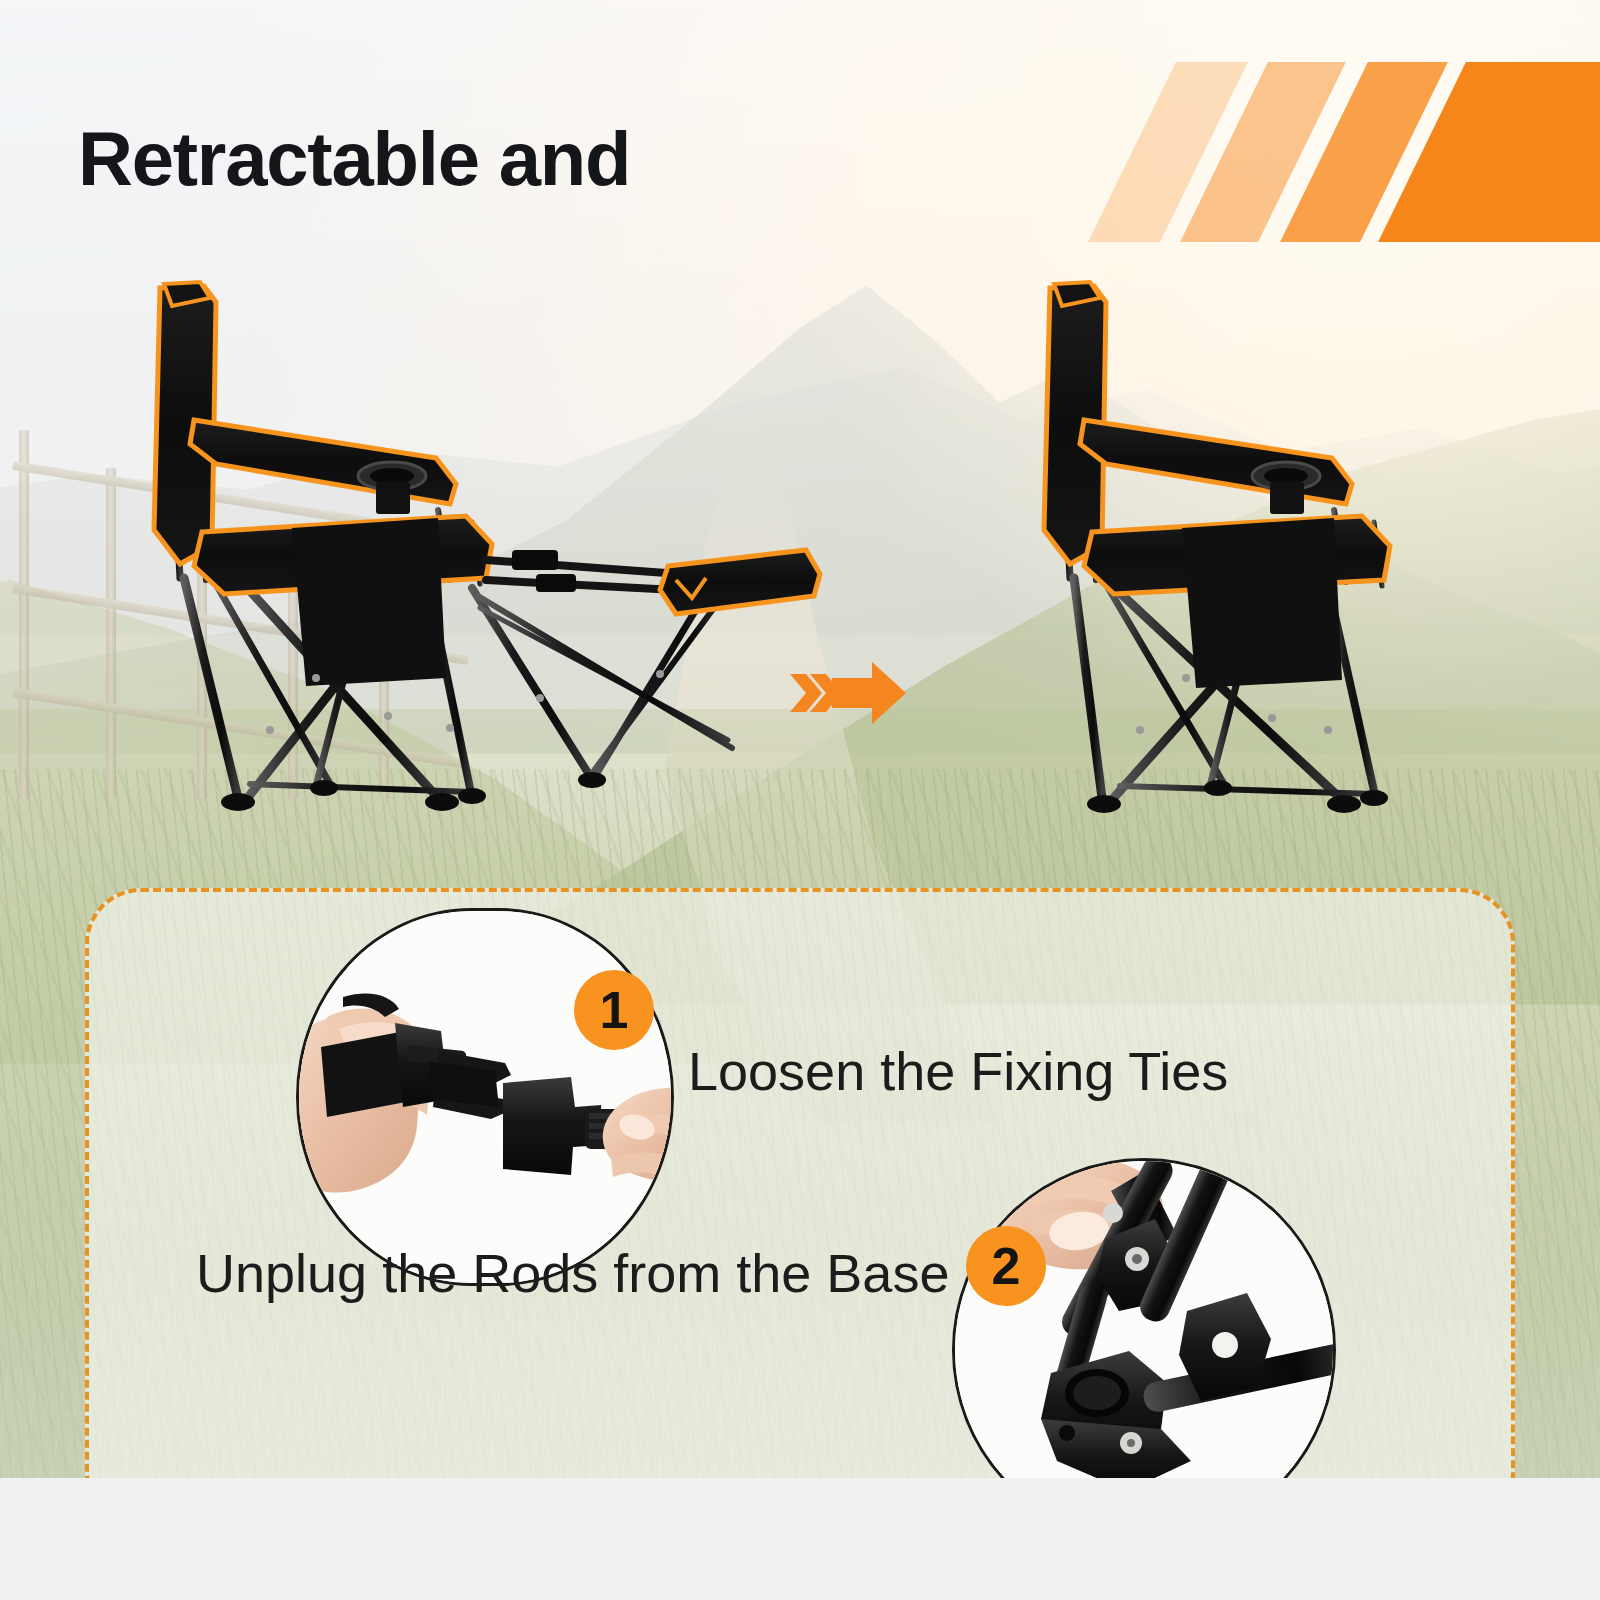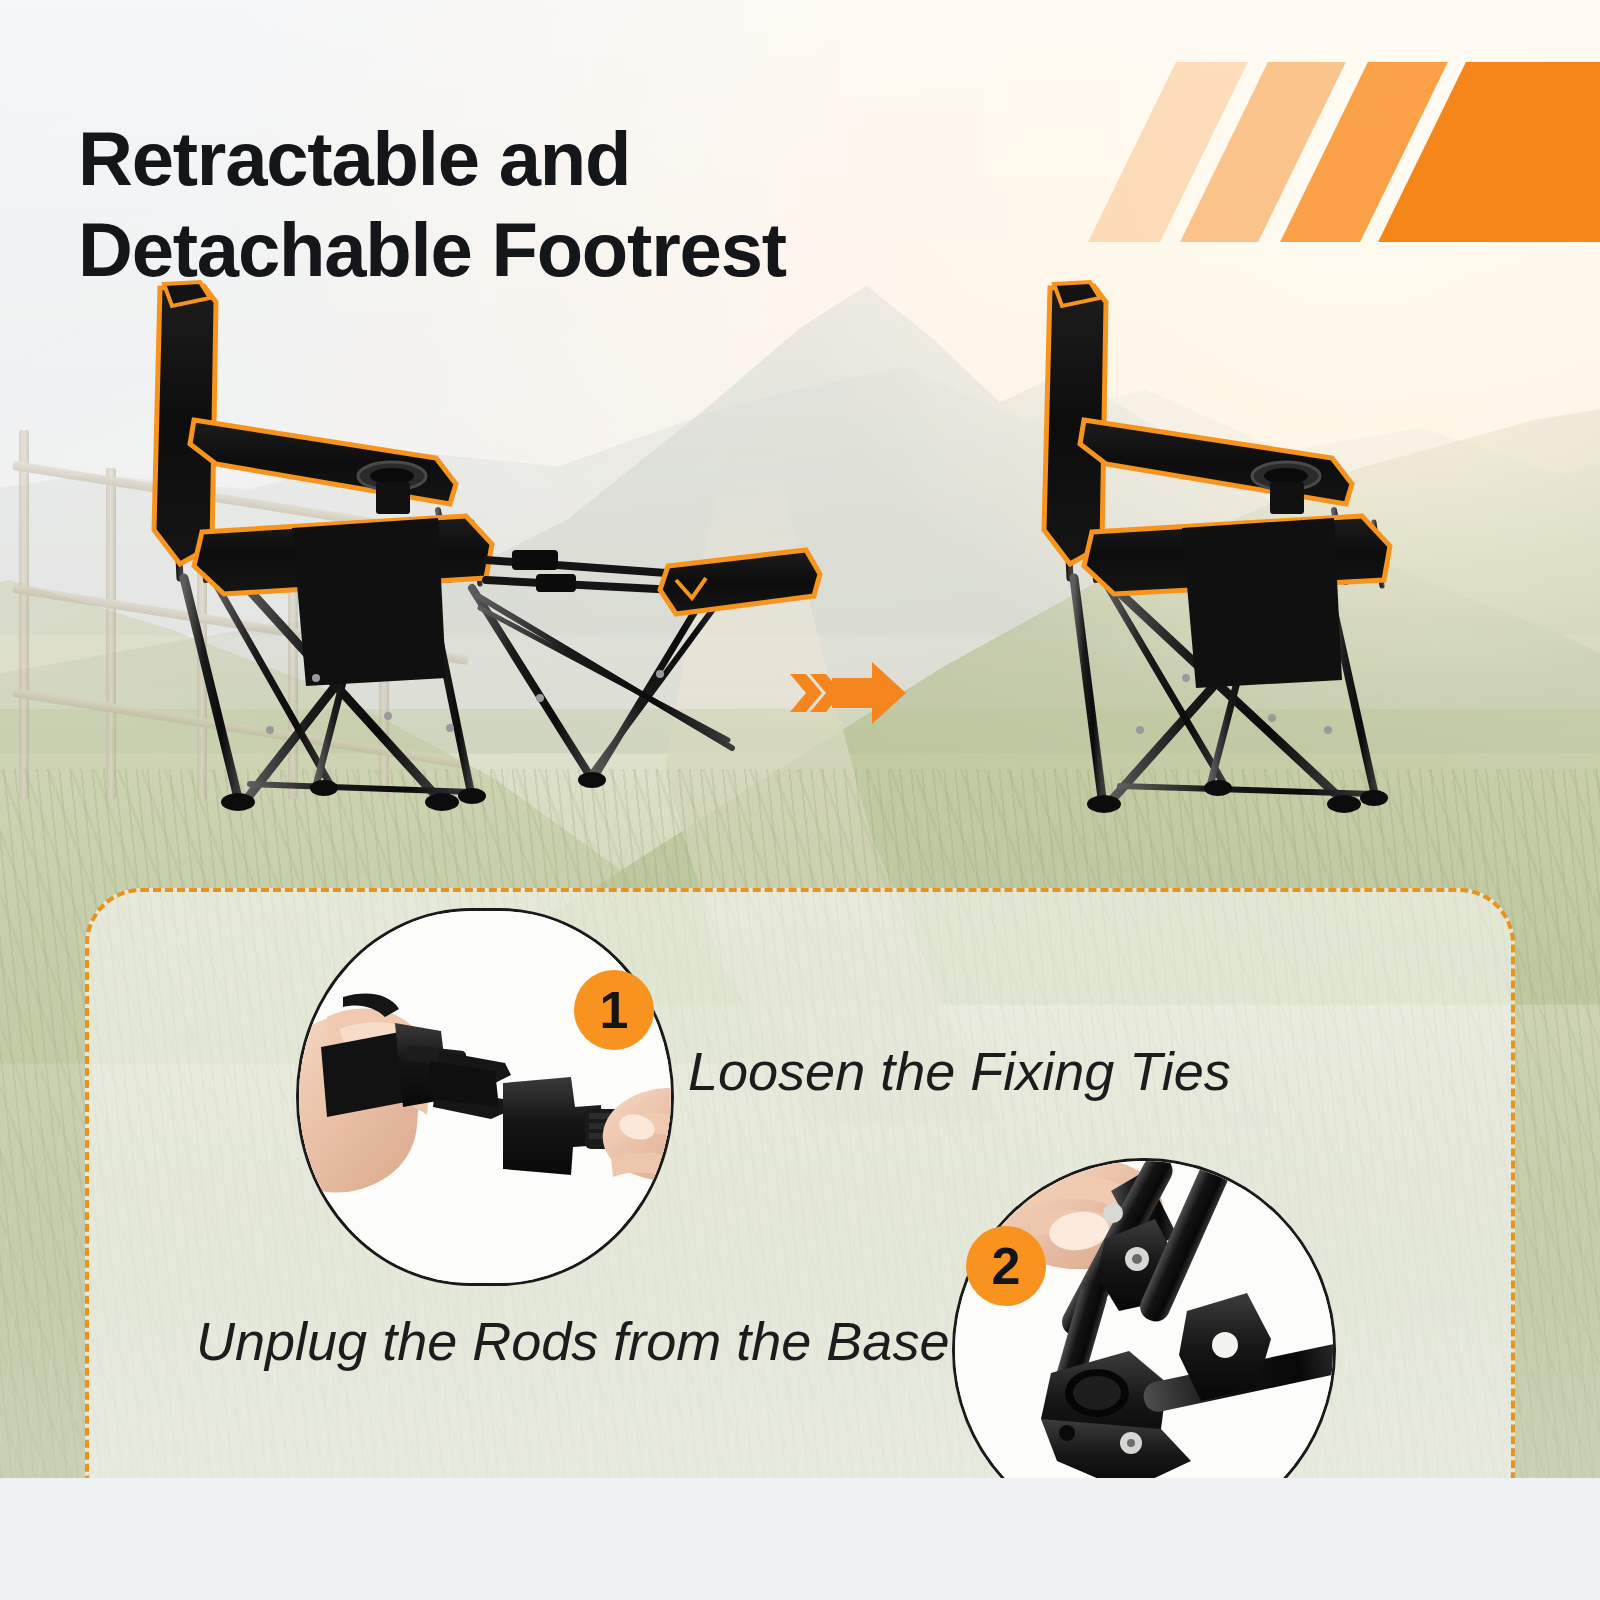--- a/index.html
+++ b/index.html
@@ -143,24 +143,23 @@
     color:#141414;font-size:52px;font-weight:700;line-height:1;
     font-family:"Liberation Sans","DejaVu Sans",sans-serif;
   }
   .badge-1{left:574px;top:970px;}
   .badge-2{left:966px;top:1226px;}
 
   .caption{
     position:absolute;color:#1C1C1C;font-weight:400;
     font-size:54px;line-height:1.1;white-space:nowrap;
     font-family:"Liberation Sans","DejaVu Sans",sans-serif;
-    font-style:italic;
   }
   .caption-1{left:688px;top:1042px;}
-  .caption-2{left:196px;top:1312px;}
+  .caption-2{left:196px;top:1244px;}
 </style>
 </head>
 <body>
 
 <div class="stage">
 
   <div class="bg">
     <div class="sky"></div>
     <div class="ridge-far"></div>
     <div class="ridge-main"></div>
@@ -181,21 +180,20 @@
       <div class="rail" style="left:2%;top:56%;width:96%;transform:rotate(9deg);"></div>
       <div class="rail" style="left:2%;top:78%;width:96%;transform:rotate(9deg);"></div>
     </div>
 
     <div class="sunglow"></div>
     <div class="haze"></div>
   </div>
 
   <h1 class="headline">
     <span class="l1">Retractable and</span>
-    <span class="l2">Detachable Footrest</span>
   </h1>
 
   <div class="stripes">
     <div class="stripe s1"></div>
     <div class="stripe s2"></div>
     <div class="stripe s3"></div>
     <div class="stripe s4"></div>
   </div>
 
   <div class="chair chair-a">

